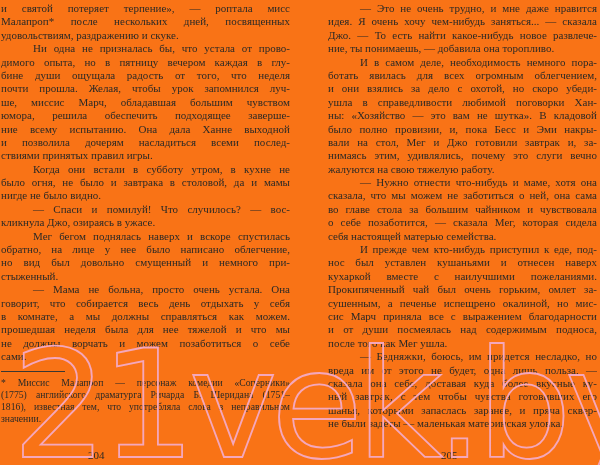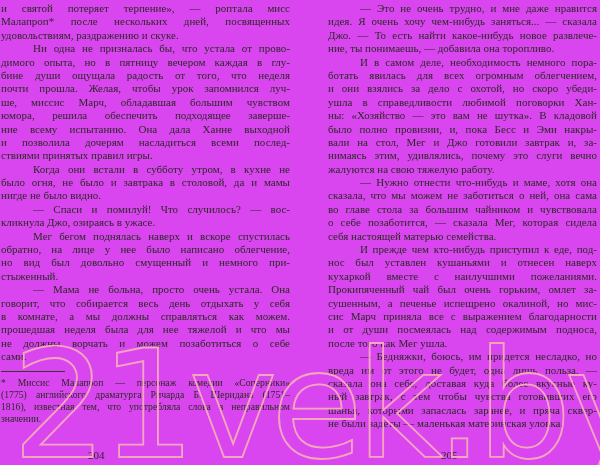--- a/index.html
+++ b/index.html
@@ -1,18 +1,18 @@
 <!DOCTYPE html>
 <html><head>
 <meta charset="utf-8">
 <style>
   html,body { margin:0; padding:0; background:#ffffff; }
   .page {
     position:relative; width:600px; height:465px; overflow:hidden;
-    background:#d946ef;
+    background:#f97316;
     font-family:"Liberation Serif","DejaVu Serif",serif;
     color:#2c2a26;
   }
   .col { position:absolute; top:2px; }
   .col-left  { left:1px;  width:289px; }
   .col-right { left:328px; width:269px; }
   .line {
     font-size:11px; line-height:13.4px; height:13.4px;
     text-align:justify; text-align-last:justify;
     overflow:hidden; white-space:normal;

